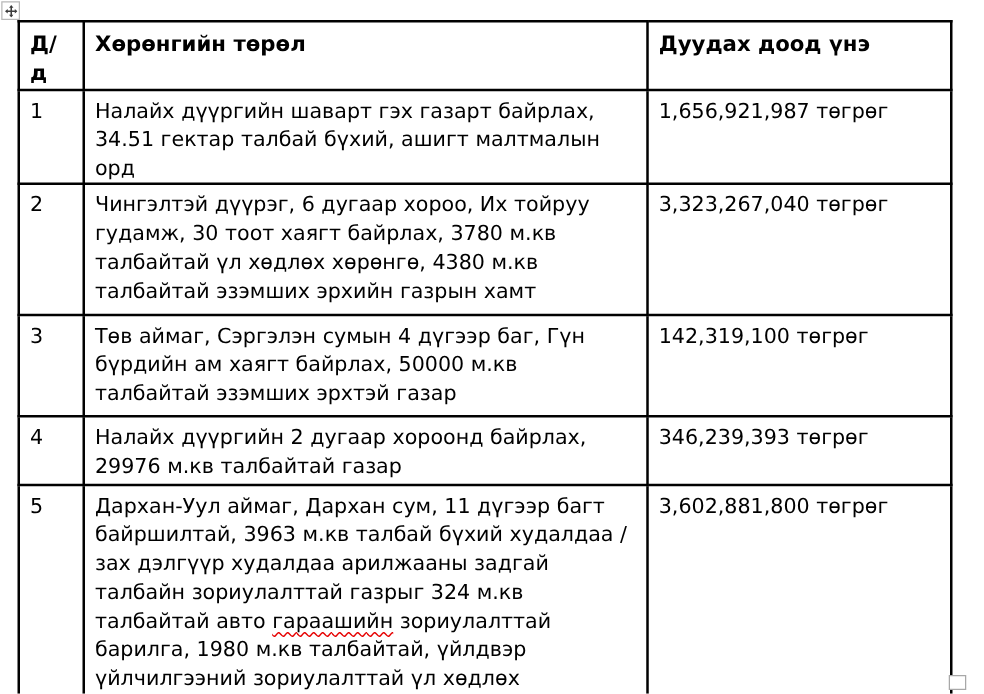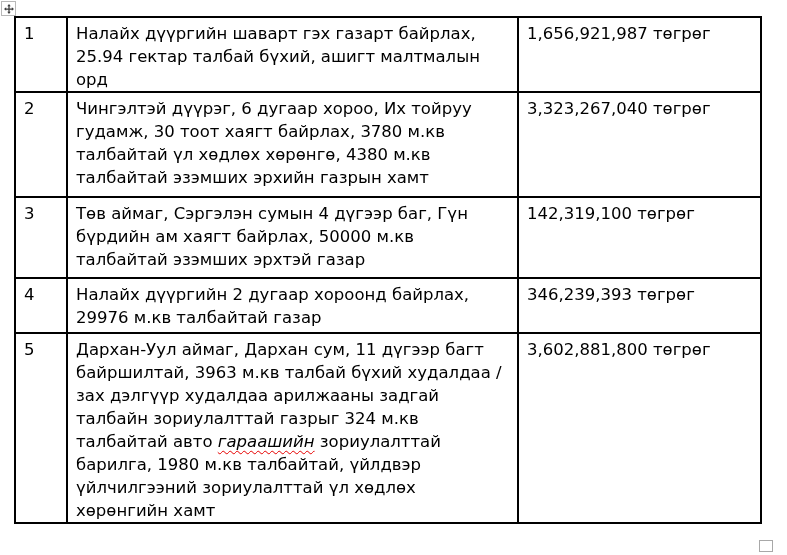--- a/index.html
+++ b/index.html
@@ -62,21 +62,20 @@
   tr.r-2     { height: 105px; }
   tr.r-3     { height: 81px; }
   tr.r-4     { height: 55px; }
   tr.r-5     { height: 185px; }
   .misspelled {
     text-decoration-line: underline;
     text-decoration-style: wavy;
     text-decoration-color: #e60000;
     text-decoration-thickness: 1px;
     text-underline-offset: 3px;
-    font-style: italic;
   }
   .resize-handle {
     position: absolute;
     left: 759px;
     top: 540px;
     width: 14px;
     height: 12px;
     box-sizing: border-box;
     border: 1px solid #a8a8a8;
     background: #ffffff;
@@ -96,23 +95,28 @@
     </span>
   </div>
 
   <table class="doc-table">
     <colgroup>
       <col class="c-no">
         <col class="c-asset">
         <col class="c-price">
     </colgroup>
     <tbody>
+      <tr class="r-head">
+        <th>Д/д</th>
+        <th>Хөрөнгийн төрөл</th>
+        <th>Дуудах доод үнэ</th>
+      </tr>
       <tr class="r-1">
         <td>1</td>
-        <td>Налайх дүүргийн шаварт гэх газарт байрлах, 25.94 гектар талбай бүхий, ашигт малтмалын орд</td>
+        <td>Налайх дүүргийн шаварт гэх газарт байрлах, 34.51 гектар талбай бүхий, ашигт малтмалын орд</td>
         <td>1,656,921,987 төгрөг</td>
       </tr>
       <tr class="r-2">
         <td>2</td>
         <td>Чингэлтэй дүүрэг, 6 дугаар хороо, Их тойруу гудамж, 30 тоот хаягт байрлах, 3780 м.кв талбайтай үл хөдлөх хөрөнгө, 4380 м.кв талбайтай эзэмших эрхийн газрын хамт</td>
         <td>3,323,267,040 төгрөг</td>
       </tr>
       <tr class="r-3">
         <td>3</td>
         <td>Төв аймаг, Сэргэлэн сумын 4 дүгээр баг, Гүн бүрдийн ам хаягт байрлах, 50000 м.кв талбайтай эзэмших эрхтэй газар</td>

